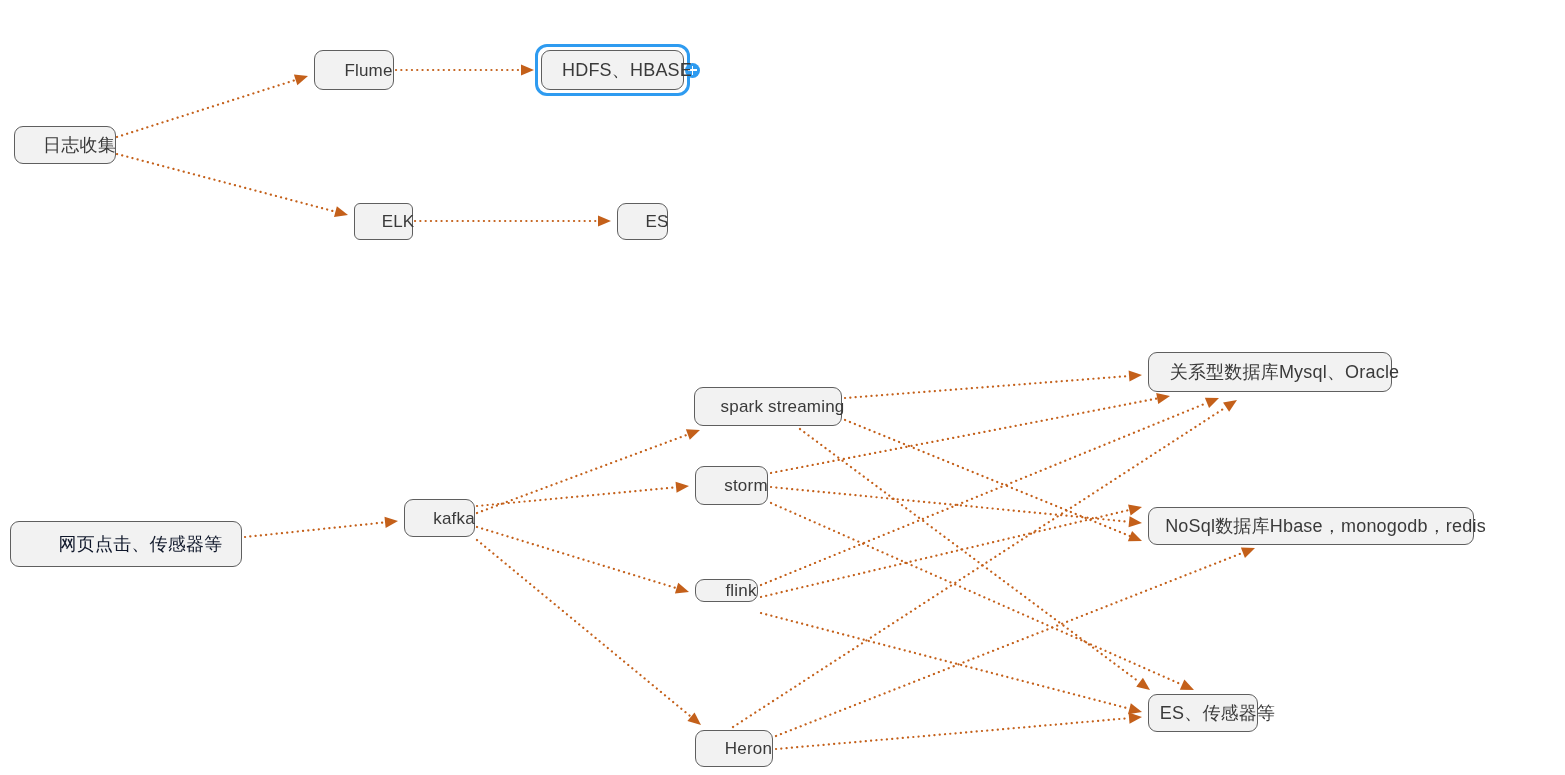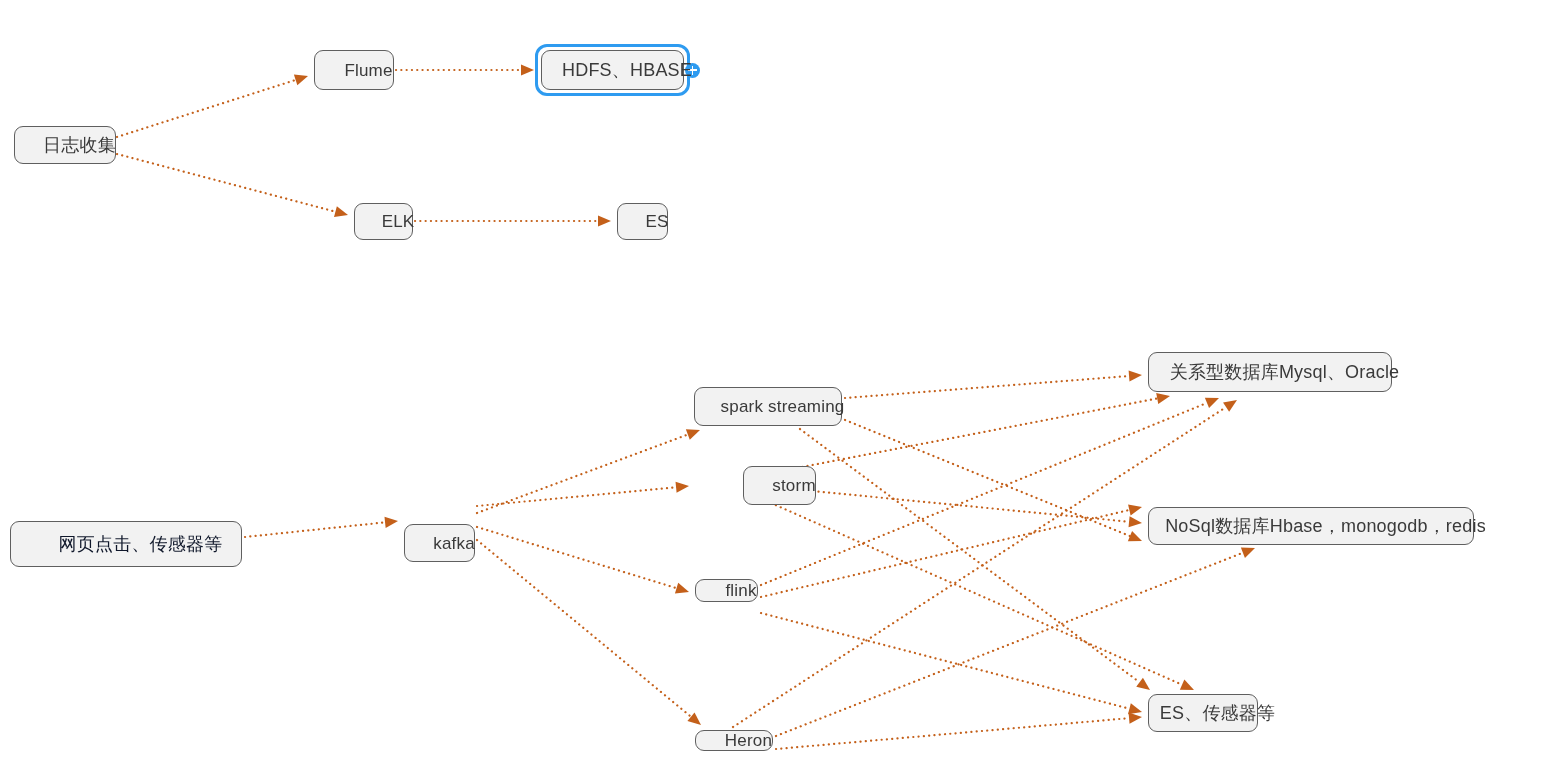--- a/index.html
+++ b/index.html
@@ -125,25 +125,25 @@
       <polygon points="1255,548 1244.9446655035053,557.9624418775521 1240.8527262054845,547.5367029214248" fill="#c4601a"></polygon>
       <line x1="776" y1="749" x2="1129.0494048876121" y2="718.1322924688426" stroke="#c4601a" stroke-width="2.2" stroke-linecap="round" stroke-dasharray="0.1 5.2"></line>
       <polygon points="1142,717 1129.5371616434213,723.7110103634096 1128.561648131803,712.5535745742756" fill="#c4601a"></polygon>
     </svg>
   <div id="node-layer">
       <div class="node cjk" style="left: 14px; top: 126px; width: 102px; height: 38px; background: rgb(242, 242, 242); border-color: rgb(95, 95, 95); color: rgb(58, 58, 58);">日志收集</div>
       <div class="node" style="left: 314px; top: 50px; width: 80px; height: 40px; background: rgb(242, 242, 242); border-color: rgb(95, 95, 95); color: rgb(58, 58, 58);">Flume</div>
       <div class="sel-ring" style="left: 535px; top: 44px; width: 155px; height: 52px; border-color: rgb(46, 155, 240);"></div>
       <div class="sel-handle" style="left: 685px; top: 62.5px; background: rgb(46, 155, 240);"></div>
       <div class="node cjk selected" style="left: 541px; top: 50px; width: 143px; height: 40px; background: rgb(242, 242, 242); border-color: rgb(95, 95, 95); color: rgb(58, 58, 58);">HDFS、HBASE</div>
-      <div class="node" style="left: 354px; top: 203px; width: 59px; height: 37px; background: rgb(242, 242, 242); border-color: rgb(95, 95, 95); color: rgb(58, 58, 58);">ELK</div>
+      <div class="node" style="left: 354px; top: 203px; width: 59px; height: 37px; background: rgb(242, 242, 242); border-color: rgb(95, 95, 95); color: rgb(58, 58, 58); border-radius: 6px;">ELK</div>
       <div class="node" style="left: 617px; top: 203px; width: 51px; height: 37px; background: rgb(242, 242, 242); border-color: rgb(95, 95, 95); color: rgb(58, 58, 58);">ES</div>
       <div class="node cjk" style="left: 10px; top: 521px; width: 232px; height: 46px; background: rgb(242, 242, 242); border-color: rgb(95, 95, 95); color: #0f172a;">网页点击、传感器等</div>
-      <div class="node" style="left: 404px; top: 524px; width: 71px; height: 38px; background: rgb(242, 242, 242); border-color: rgb(95, 95, 95); color: rgb(58, 58, 58);">kafka</div>
+      <div class="node" style="left: 404px; top: 499px; width: 71px; height: 38px; background: rgb(242, 242, 242); border-color: rgb(95, 95, 95); color: rgb(58, 58, 58);">kafka</div>
       <div class="node" style="left: 694px; top: 387px; width: 148px; height: 39px; background: rgb(242, 242, 242); border-color: rgb(95, 95, 95); color: rgb(58, 58, 58);">spark streaming</div>
-      <div class="node" style="left: 695px; top: 466px; width: 73px; height: 39px; background: rgb(242, 242, 242); border-color: rgb(95, 95, 95); color: rgb(58, 58, 58); margin-left: 48px;">storm</div>
+      <div class="node" style="left: 695px; top: 466px; width: 73px; height: 39px; background: rgb(242, 242, 242); border-color: rgb(95, 95, 95); color: rgb(58, 58, 58);">storm</div>
       <div class="node" style="left: 695px; top: 579px; width: 63px; height: 23px; background: rgb(242, 242, 242); border-color: rgb(95, 95, 95); color: rgb(58, 58, 58);">flink</div>
-      <div class="node" style="left: 695px; top: 730px; width: 78px; height: 21px; background: rgb(242, 242, 242); border-color: rgb(95, 95, 95); color: rgb(58, 58, 58);">Heron</div>
+      <div class="node" style="left: 695px; top: 730px; width: 78px; height: 37px; background: rgb(242, 242, 242); border-color: rgb(95, 95, 95); color: rgb(58, 58, 58);">Heron</div>
       <div class="node cjk" style="left: 1148px; top: 352px; width: 244px; height: 40px; background: rgb(242, 242, 242); border-color: rgb(95, 95, 95); color: rgb(58, 58, 58);">关系型数据库Mysql、Oracle</div>
       <div class="node cjk" style="left: 1148px; top: 507px; width: 326px; height: 38px; background: rgb(242, 242, 242); border-color: rgb(95, 95, 95); color: rgb(58, 58, 58);">NoSql数据库Hbase，monogodb，redis</div>
       <div class="node cjk" style="left: 1148px; top: 694px; width: 110px; height: 38px; background: rgb(242, 242, 242); border-color: rgb(95, 95, 95); color: rgb(58, 58, 58);">ES、传感器等</div>
     </div>
 </div>
 
 </body></html>

